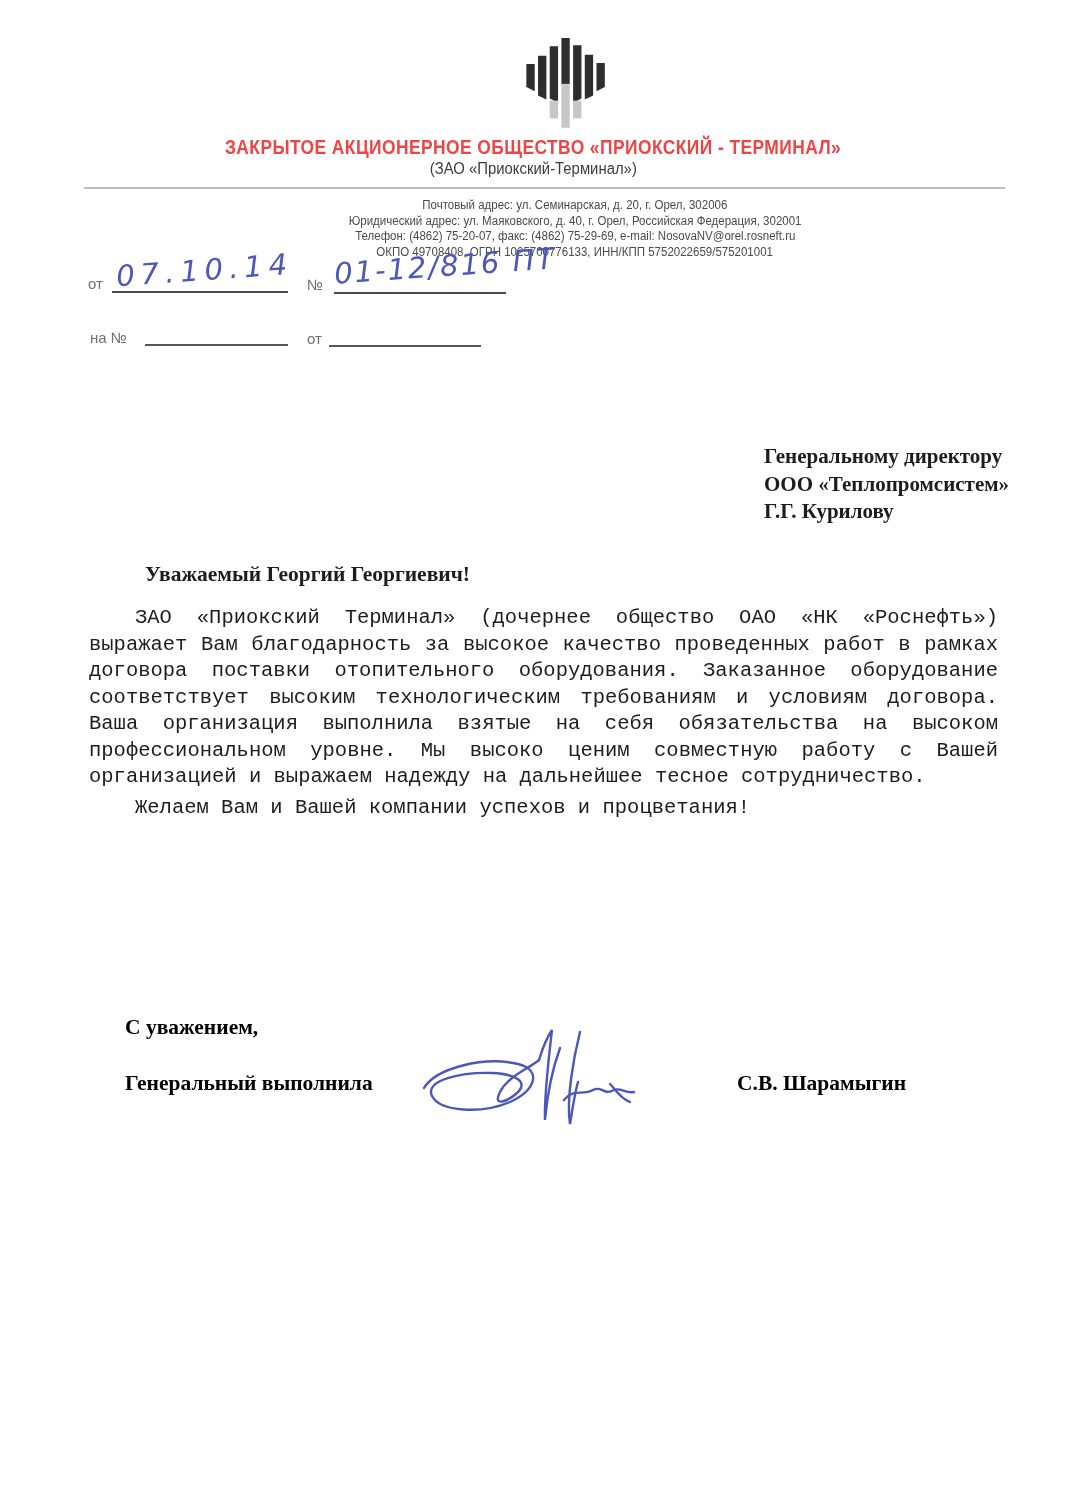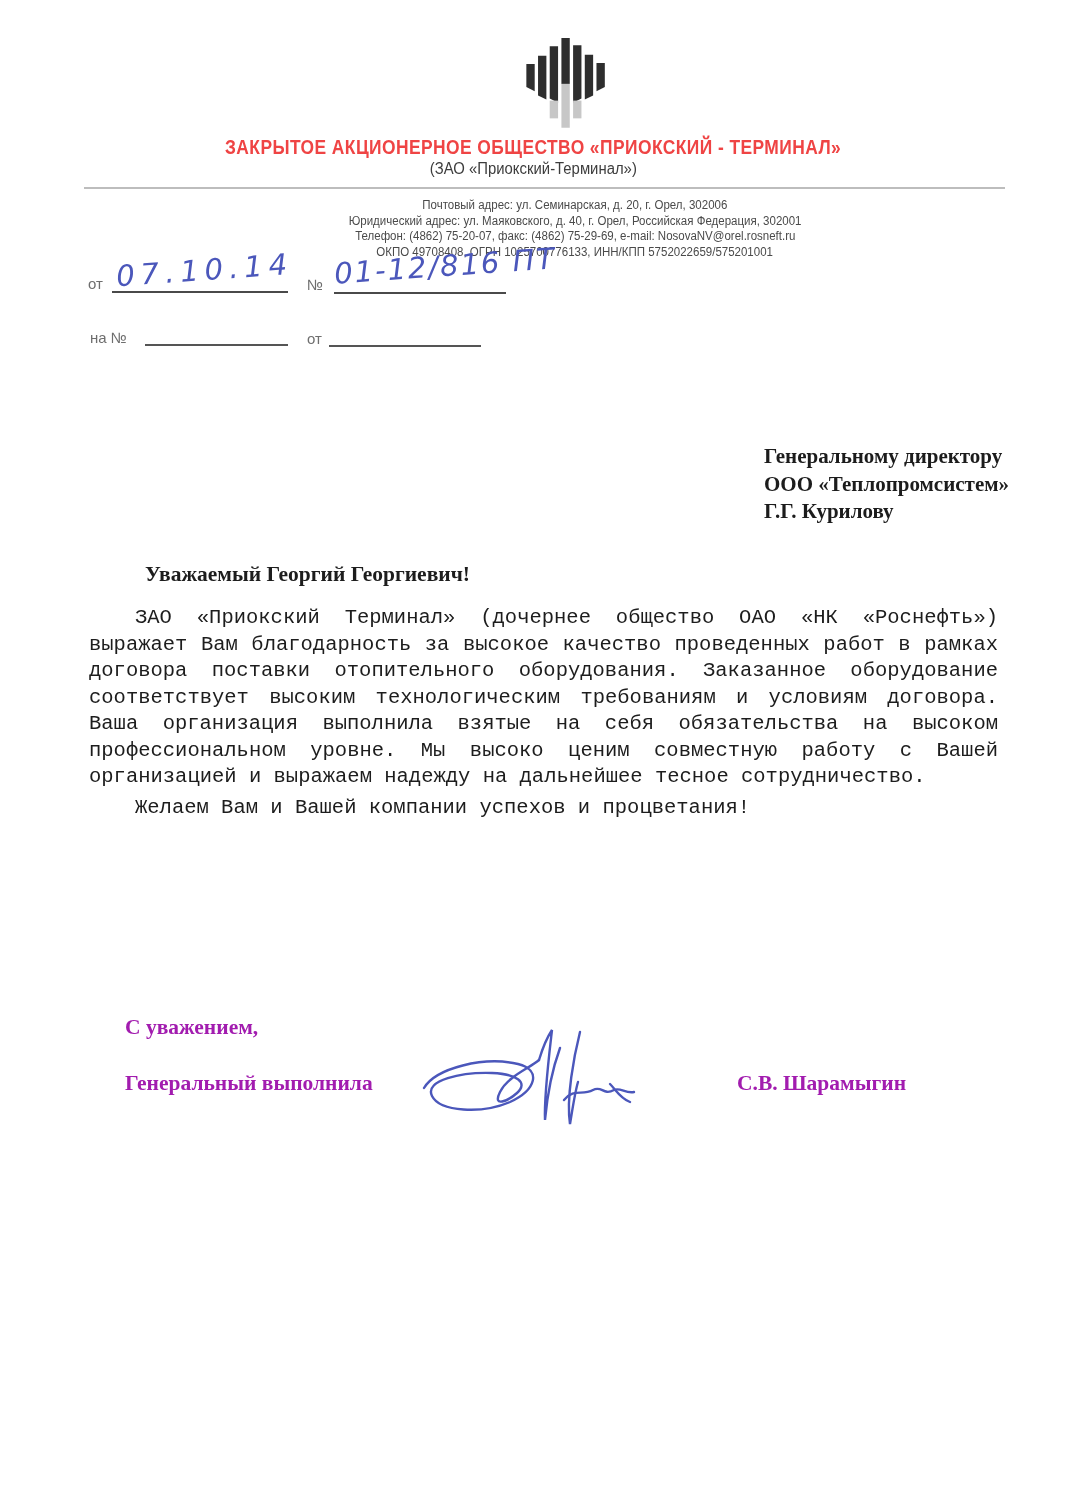--- a/index.html
+++ b/index.html
@@ -61,21 +61,21 @@
     position:absolute;left:85px;top:601px;width:917px;
     font-family:"Liberation Serif",serif;
     font-size:20.5px;line-height:26.5px;color:#1d1d1d;
     text-align:justify;
   }
   .body-text p{margin:4px;text-indent:46px;font-family:Liberation Mono, monospace;}
   
   .closing-regards,.closing-title,.closing-name{
     position:absolute;
     font-family:"Liberation Serif",serif;font-weight:bold;
-    font-size:21.5px;color:#a21caf;white-space:nowrap;
+    font-size:21.5px;color:#000000;white-space:nowrap;
   }
   .closing-regards{left:125px;top:1015px;}
   .closing-title{left:125px;top:1071px;}
   .closing-name{left:737px;top:1071px;}
   .signature{position:absolute;left:412px;top:1026px;width:235px;height:108px;}
   .signature path{fill:none;stroke:var(--ink);stroke-width:2.4;stroke-linecap:round;}
 </style>
 </head>
 <body>
 

